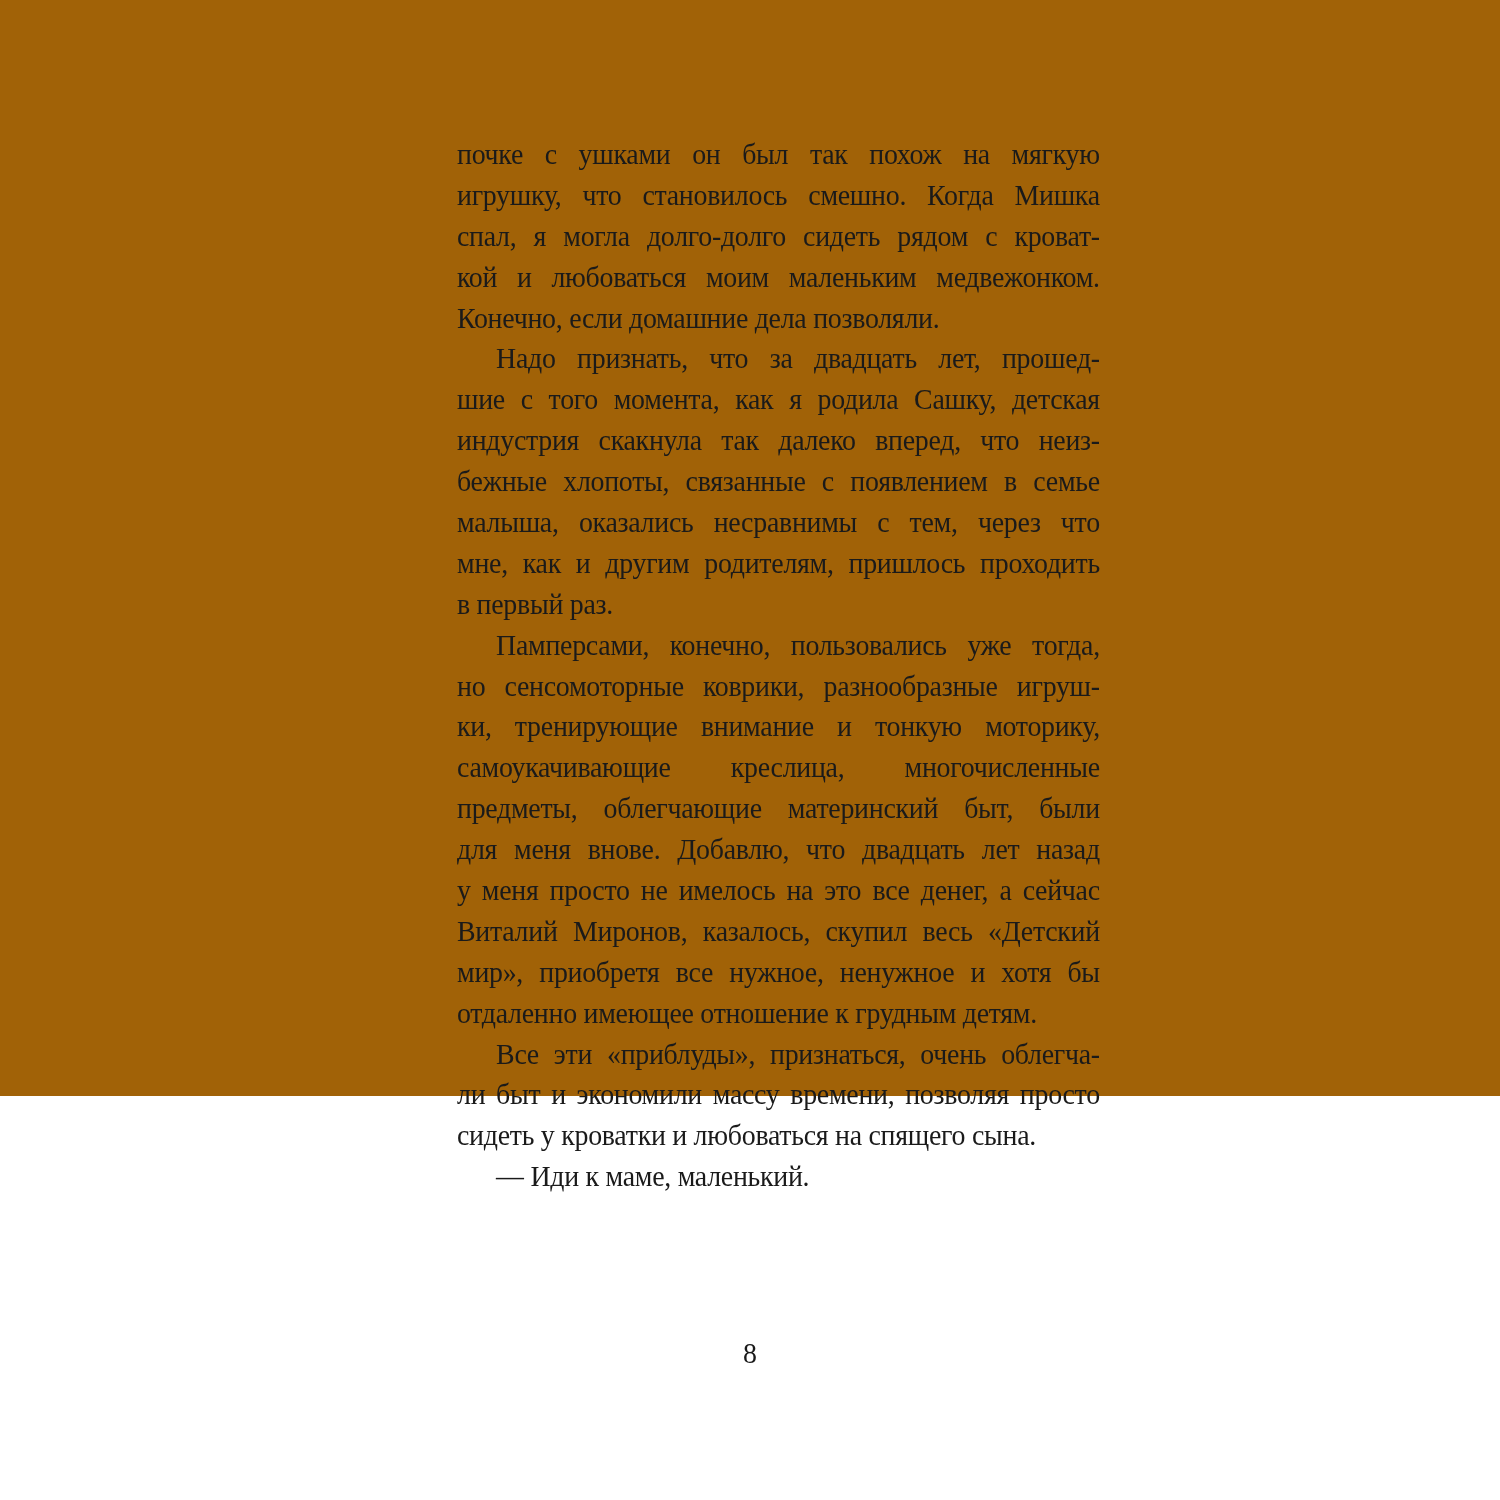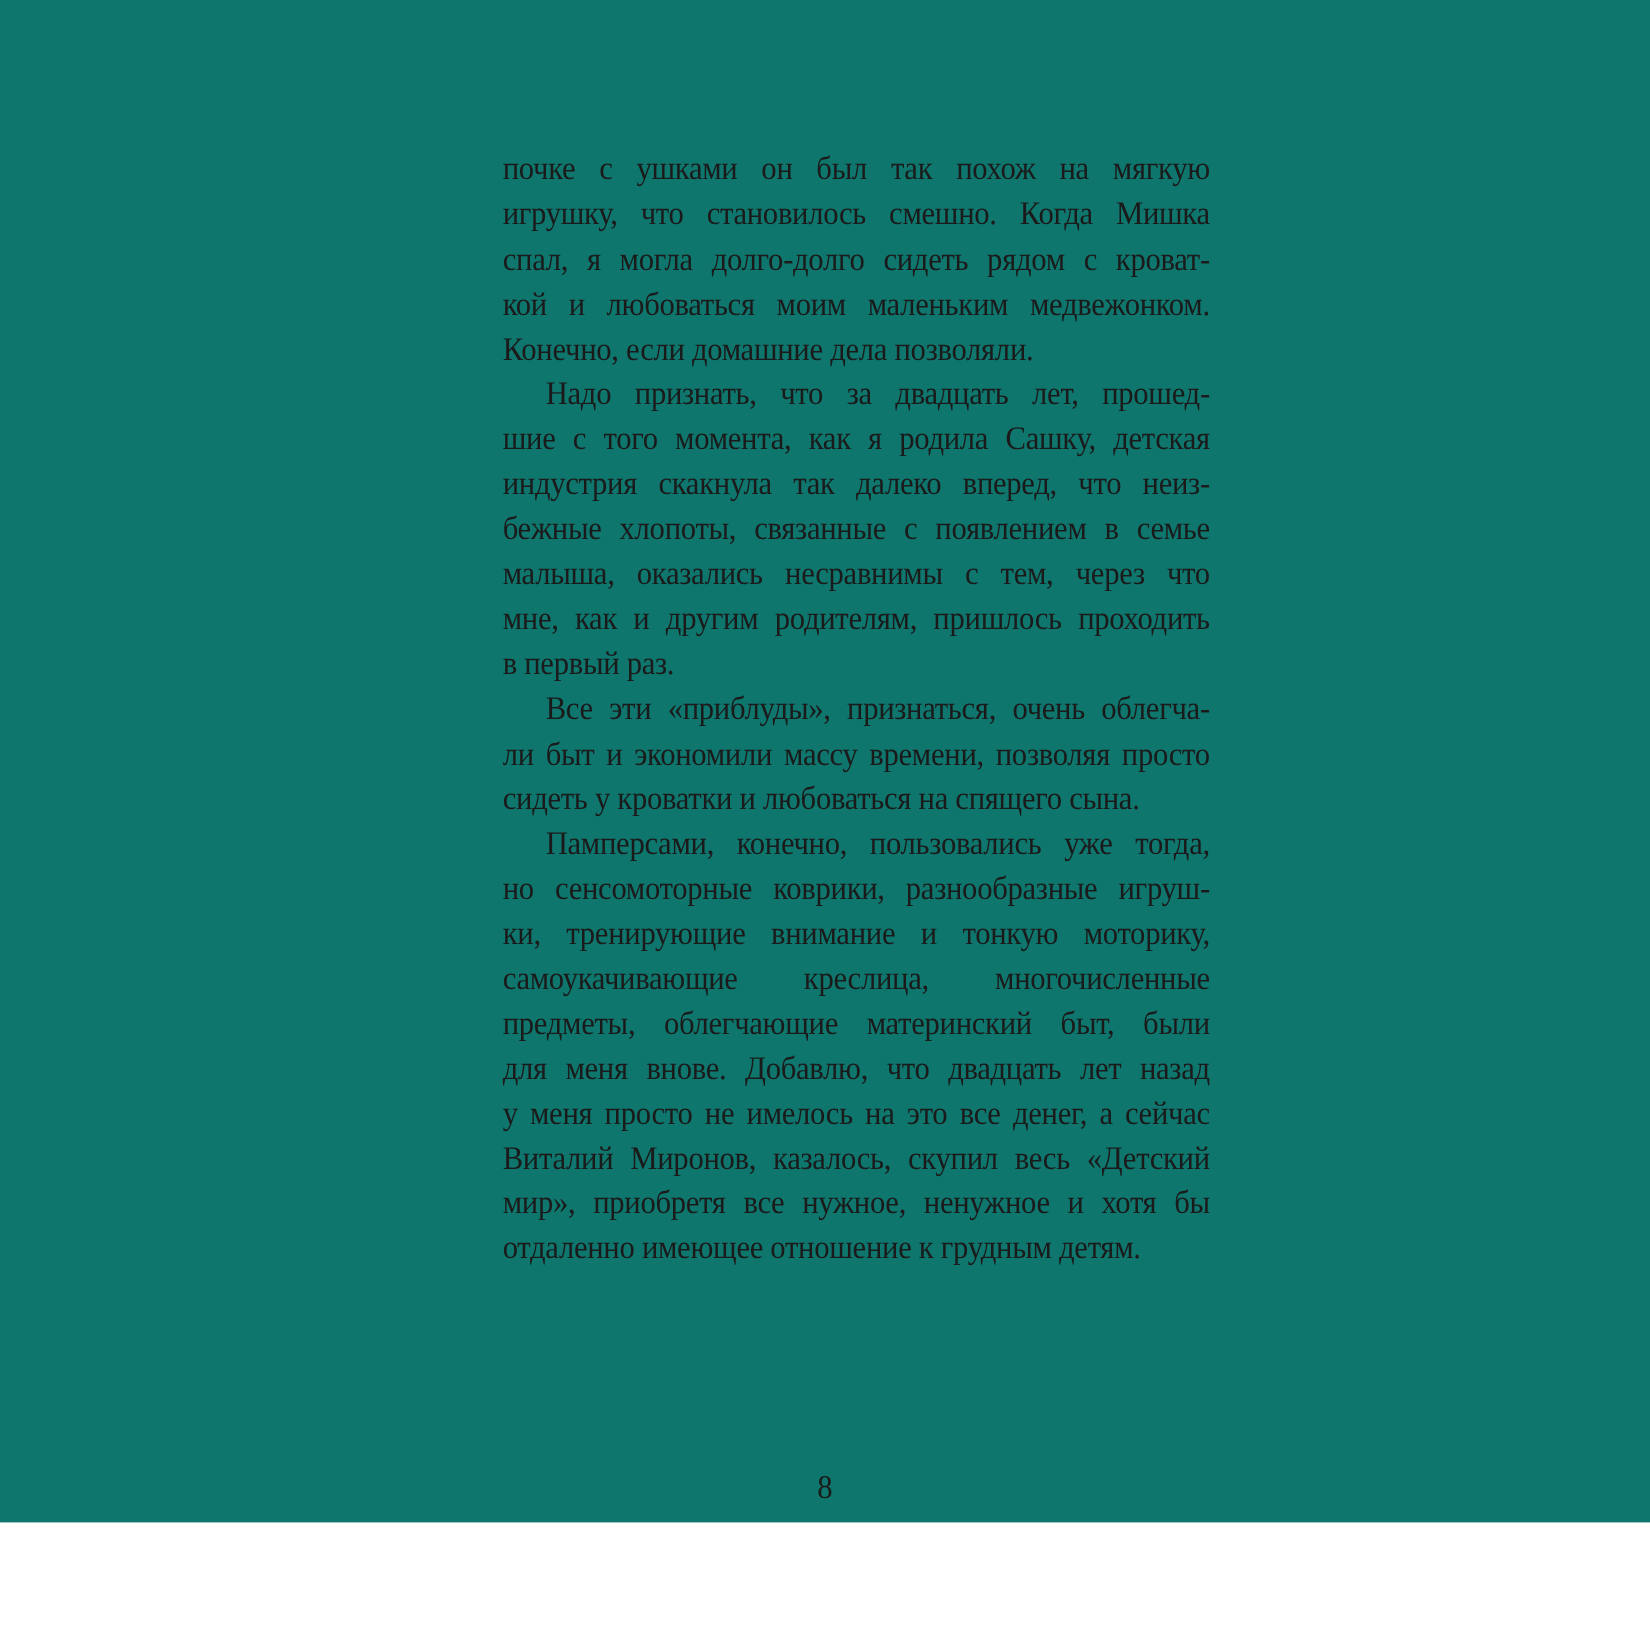--- a/index.html
+++ b/index.html
@@ -9,22 +9,22 @@
     }
     body {
       width: 1500px;
       height: 1500px;
       position: relative;
       overflow: hidden;
     }
     .page {
       position: absolute;
       left: 0; top: 0;
-      width: 1500px; height: 1384px;
-      background: #0f766e;
+      width: 1500px; height: 1096px;
+      background: #a16207;
     }
     .text-block {
       position: absolute;
       left: 457px;
       top: 134px;
       width: 643px;
       font-family: "Liberation Serif", "DejaVu Serif", serif;
       font-size: 30px;
       line-height: 40.9px;
       color: #1a1a1a;
@@ -77,36 +77,39 @@
       <span class="line indent">Надо признать, что за двадцать лет, прошед-</span>
       <span class="line">шие с того момента, как я родила Сашку, детская</span>
       <span class="line">индустрия скакнула так далеко вперед, что неиз-</span>
       <span class="line">бежные хлопоты, связанные с появлением в семье</span>
       <span class="line">малыша, оказались несравнимы с тем, через что</span>
       <span class="line">мне, как и другим родителям, пришлось проходить</span>
       <span class="line last">в первый раз.</span>
     </div>
 
     <div>
-      <span class="line indent">Все эти «приблуды», признаться, очень облегча-</span>
-      <span class="line">ли быт и экономили массу времени, позволяя просто</span>
-      <span class="line last">сидеть у кроватки и любоваться на спящего сына.</span>
-    </div>
-
-    <div>
       <span class="line indent">Памперсами, конечно, пользовались уже тогда,</span>
       <span class="line">но сенсомоторные коврики, разнообразные игруш-</span>
       <span class="line">ки, тренирующие внимание и тонкую моторику,</span>
       <span class="line">самоукачивающие креслица, многочисленные</span>
       <span class="line">предметы, облегчающие материнский быт, были</span>
       <span class="line">для меня внове. Добавлю, что двадцать лет назад</span>
       <span class="line">у меня просто не имелось на это все денег, а сейчас</span>
       <span class="line">Виталий Миронов, казалось, скупил весь «Детский</span>
       <span class="line">мир», приобретя все нужное, ненужное и хотя бы</span>
       <span class="line last">отдаленно имеющее отношение к грудным детям.</span>
     </div>
 
+    <div>
+      <span class="line indent">Все эти «приблуды», признаться, очень облегча-</span>
+      <span class="line">ли быт и экономили массу времени, позволяя просто</span>
+      <span class="line last">сидеть у кроватки и любоваться на спящего сына.</span>
+    </div>
+
+    <div>
+      <span class="line indent last">— Иди к маме, маленький.</span>
+    </div>
 
 
   </div>
 
   <div class="page-number">8</div>
 </div>
 
 </body></html>

